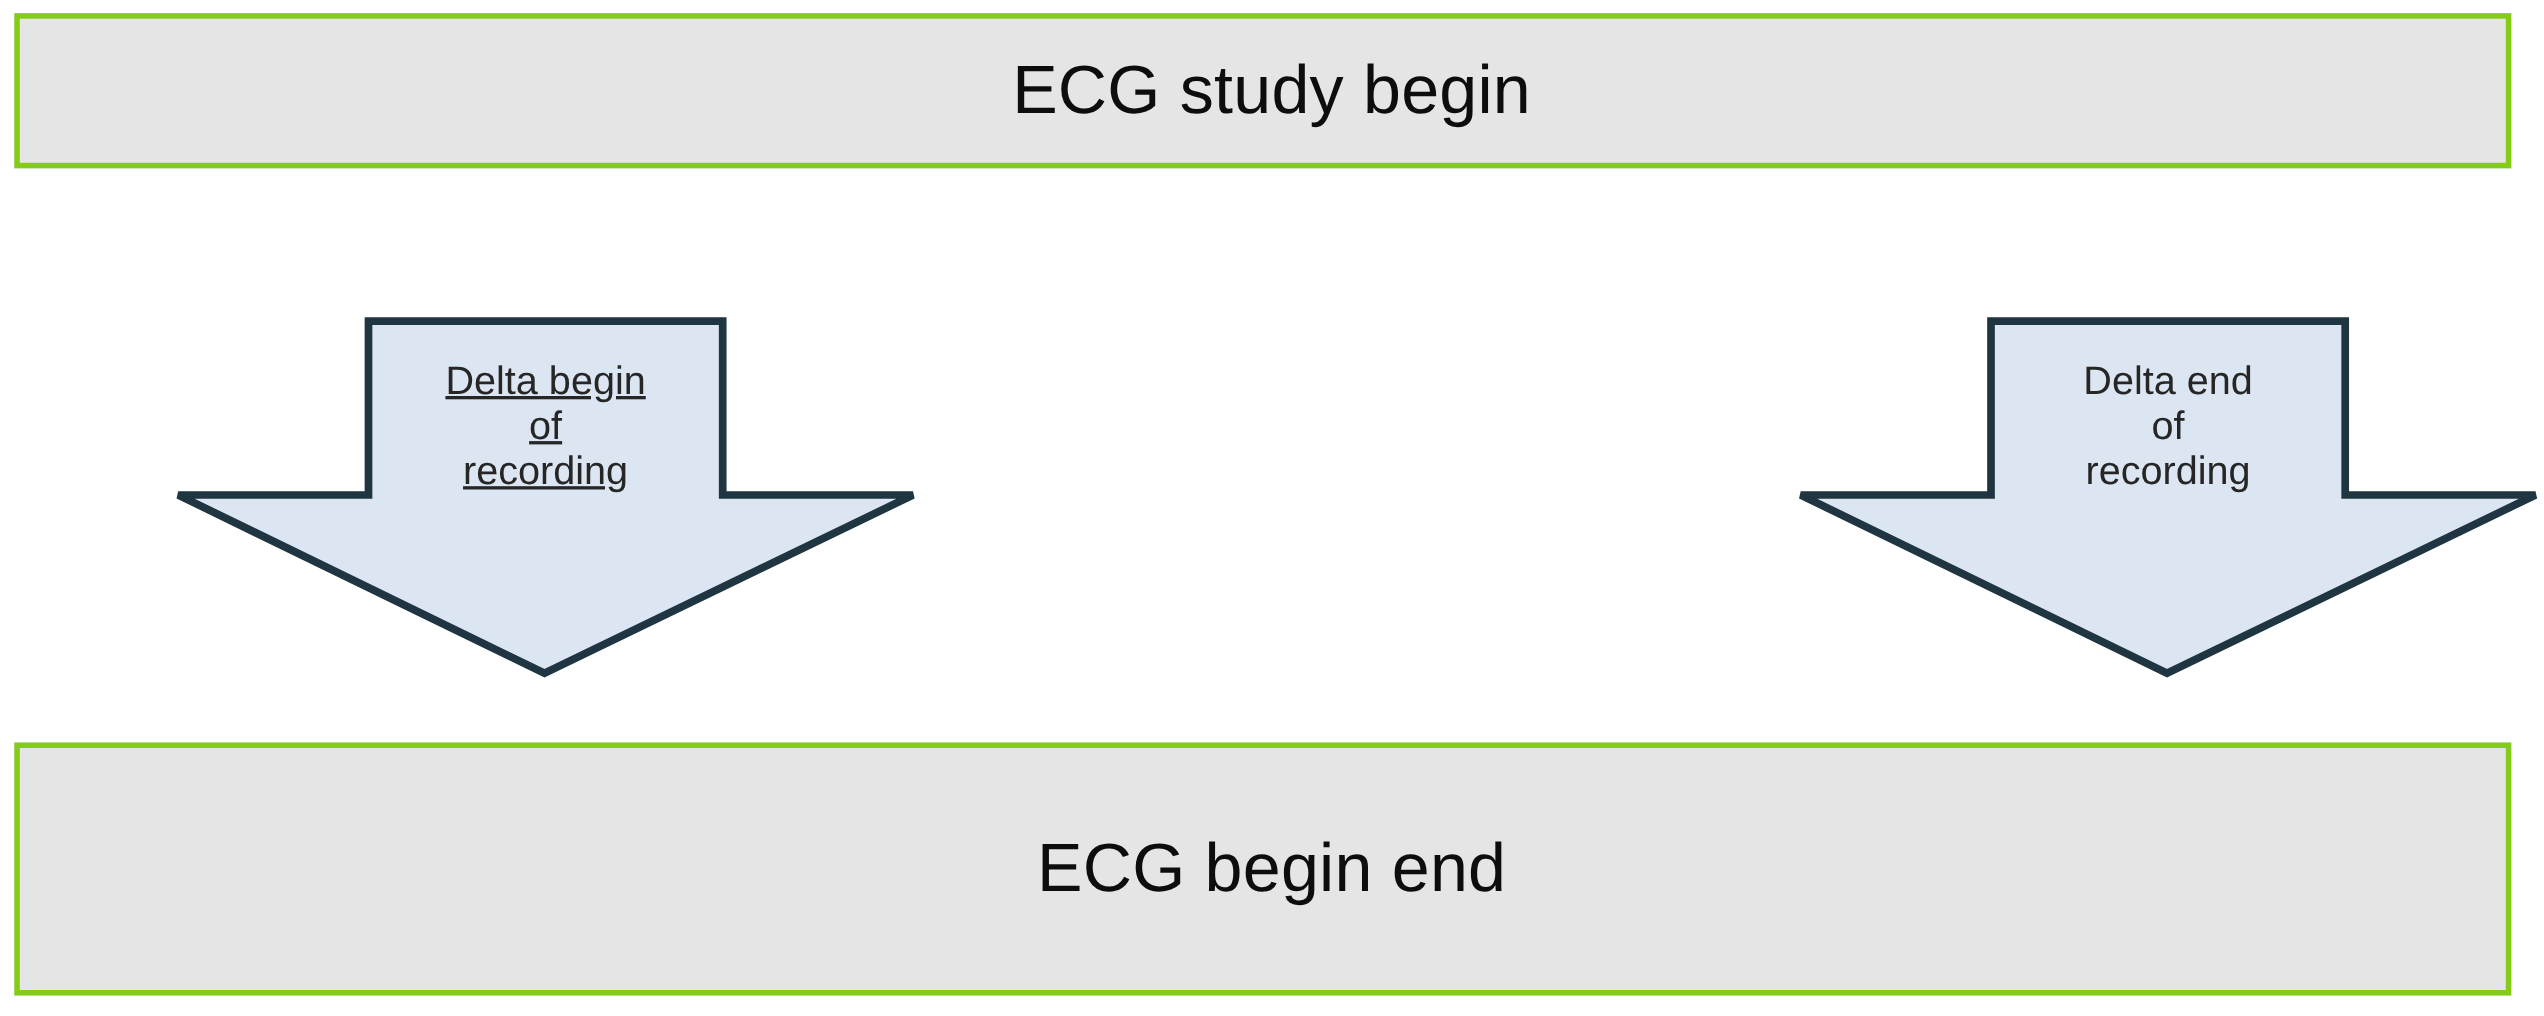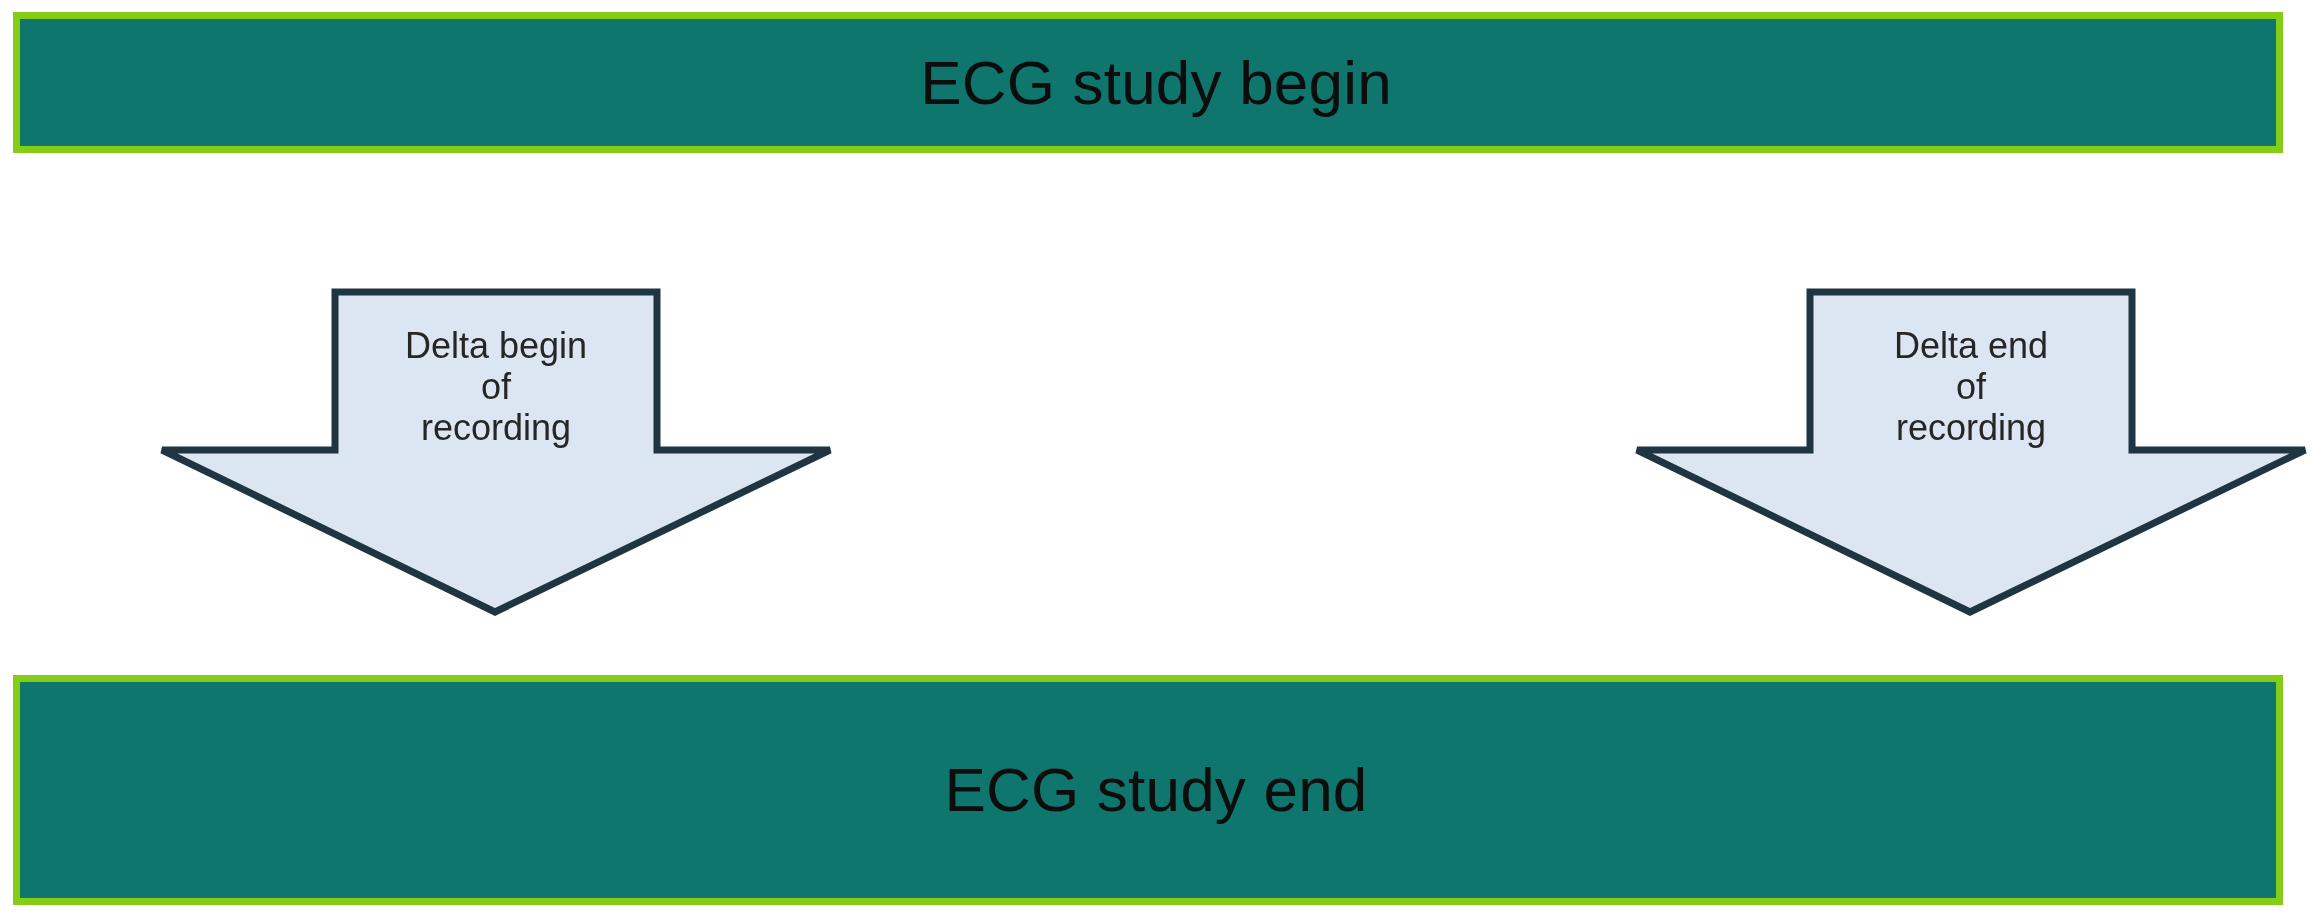--- a/index.html
+++ b/index.html
@@ -15,22 +15,22 @@
     width: 2313px;
     height: 924px;
     background: #ffffff;
     overflow: hidden;
   }
 
   
   .stage-box {
     position: absolute;
     box-sizing: border-box;
-    background: #0f766e;
-    border: 7px solid #84cc16;
+    background: #e5e5e5;
+    border: 5px solid #84cc16;
     display: flex;
     align-items: center;
     justify-content: center;
     padding-left: 16px;
   }
   .stage-box .stage-label {
     font-size: 62px;
     line-height: 1.0;
     color: #0d0d0d;
     letter-spacing: 0.2px;
@@ -78,20 +78,21 @@
   }
   .arrow-text .tline {
     display: block;
   }
 
   #arrow-left {
     left: 158px;
   }
   #arrow-left .arrow-text {
     padding-top: 37px;
+    text-decoration: underline;
   }
   #arrow-right {
     left: 1633px;
     text-decoration: underline;
   }
   #arrow-right .arrow-text {
     padding-top: 37px;
   }
 </style>
 </head>
@@ -119,16 +120,16 @@
       <polygon points="177,4 499,4 499,162 672,162 337,324 4,162 177,162" fill="#dce6f2" stroke="#1f3542" stroke-width="7" stroke-linejoin="miter"></polygon>
     </svg>
     <div class="arrow-text">
       <span class="tline">Delta end</span>
       <span class="tline">of</span>
       <span class="tline">recording</span>
     </div>
   </div>
 
   <div id="box-bottom" class="stage-box">
-    <span class="stage-label">ECG study end</span>
+    <span class="stage-label">ECG begin end</span>
   </div>
 
 </div>
 
 </body></html>

